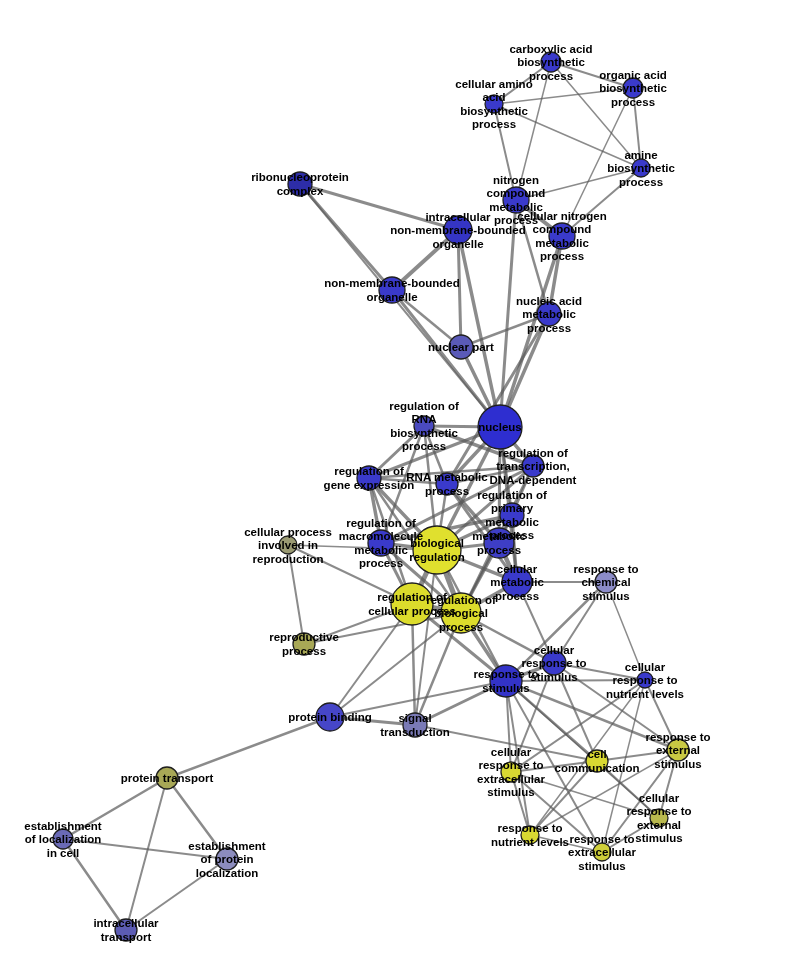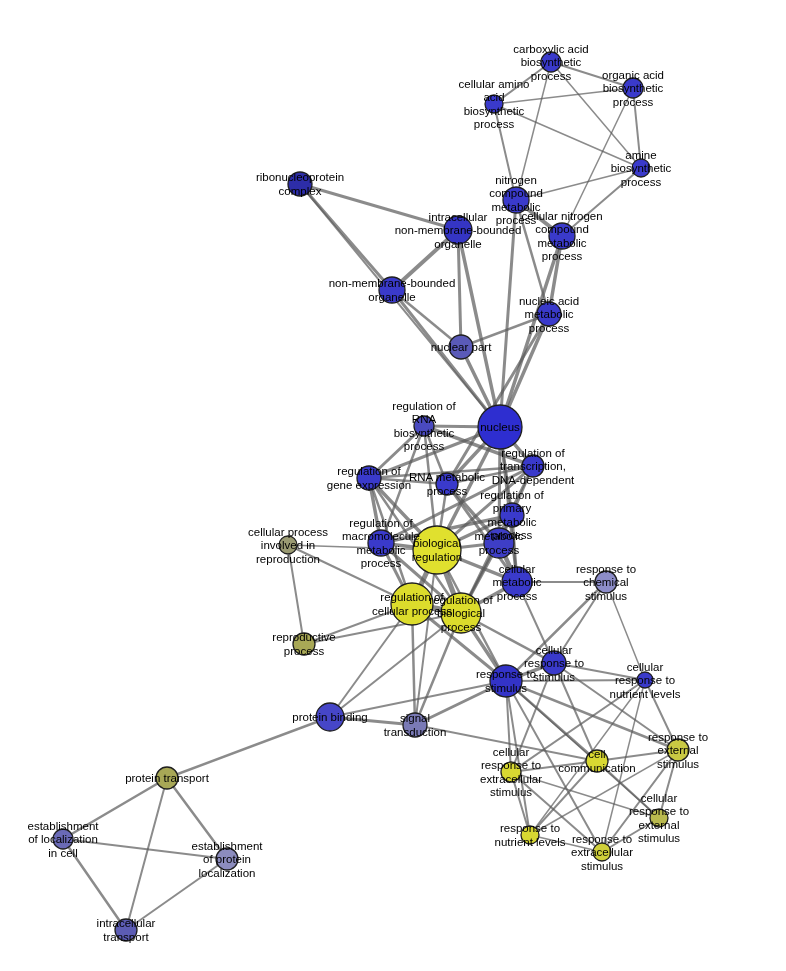--- a/index.html
+++ b/index.html
@@ -6,20 +6,21 @@
     margin: 0;
     padding: 0;
     background: #ffffff;
   }
   .graph-viewport {
     width: 786px;
     height: 971px;
     background: #d946ef;
     overflow: hidden;
     position: relative;
+    font-weight: bold;
   }
   svg.network {
     display: block;
     width: 786px;
     height: 971px;
   }
   .labels-layer text {
     font-family: "Liberation Sans", sans-serif;
     fill: #000000;
     text-anchor: middle;

